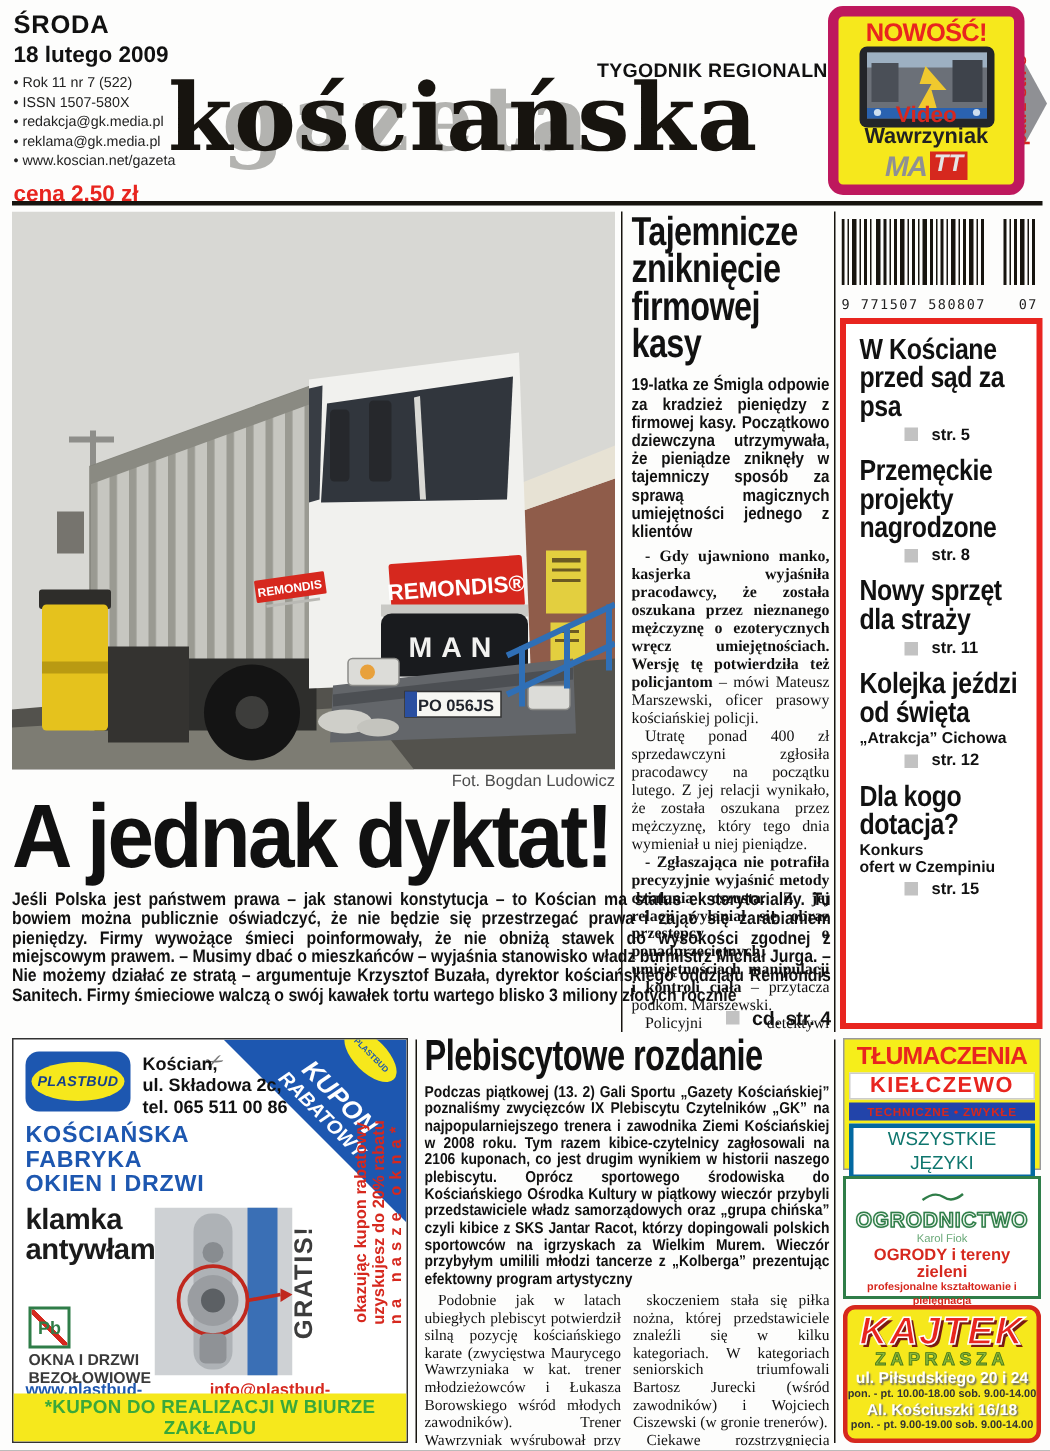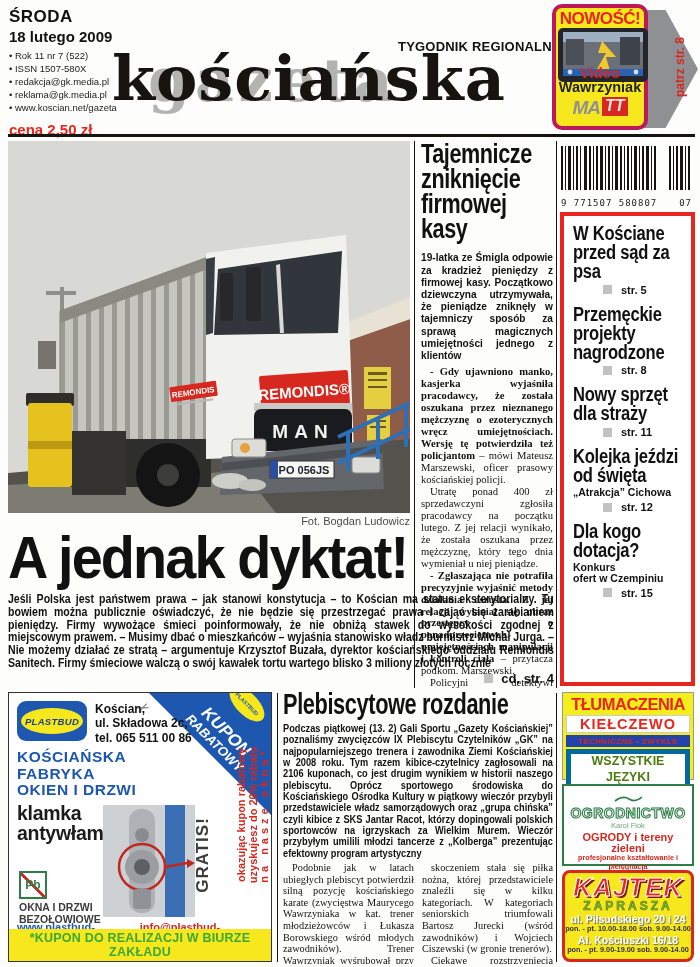--- a/index.html
+++ b/index.html
@@ -22,21 +22,21 @@
   .ks{font-family:"DejaVu Serif",serif;font-weight:900;font-size:62px;color:#17140f;letter-spacing:1px;line-height:1;}
   .tagline{font-size:13px;font-weight:900;letter-spacing:.2px;}
   .rule{background:#17140f;}
 
   
   #promo{left:552px;top:4px;width:146px;height:130px;}
   .promo-arrow{position:absolute;left:74px;top:6px;width:72px;height:118px;background:#8f9094;
      clip-path:polygon(0 0,55% 0,100% 50%,55% 100%,0 100%);}
   .promo-note{position:absolute;left:74px;top:56px;width:104px;height:14px;transform:rotate(-90deg);
      transform-origin:50% 50%;text-align:center;color:#d6281e;font-weight:900;font-size:12px;left:76px;}
-  .promo-box{position:absolute;left:0;top:0;width:96px;height:126px;background:#f6e81c;border:4px solid #be185d;
+  .promo-box{position:absolute;left:0;top:0;width:131px;height:126px;background:#f6e81c;border:7px solid #be185d;
      border-radius:10px;text-align:center;padding:2px 0;box-sizing:border-box;}
   .promo-badge{color:#e8251f;font-weight:900;font-size:17px;letter-spacing:-.5px;line-height:1;}
   .promo-video{color:#d6281e;font-weight:900;font-size:15px;line-height:1;margin-top:-22px;}
   .promo-nav{color:#222;font-weight:bold;font-size:14.5px;line-height:1.1;}
   .matt{display:flex;justify-content:center;align-items:flex-start;gap:2px;margin-top:1px;}
   .matt-gray{color:#8f9094;font-style:italic;font-weight:900;font-size:19px;letter-spacing:-1px;}
   .matt-red{background:#d6281e;color:#e5e5e5;font-style:italic;font-weight:900;font-size:16px;padding:0 3px 1px;}
 
   
   #photo{left:8px;top:141px;width:402px;height:372px;}
@@ -112,21 +112,21 @@
      font-size:12.5px;text-align:center;padding:2px 0;letter-spacing:.2px;}
 
   
   #adtrans{left:562px;top:692px;width:132px;height:88px;background:#f6ee1a;border:1px solid #999;
      box-sizing:border-box;padding:3px;text-align:center;}
   .tr-title{color:#e8251f;font-weight:900;font-size:16.5px;line-height:1;letter-spacing:-.5px;}
   .tr-sworn{background:#fff;border:1px solid #ccc;color:#e8251f;font-weight:900;font-size:14.5px;
      letter-spacing:1px;margin:2px 0 0;line-height:1.15;}
   .tr-types{background:#2244aa;color:#d6281e;font-weight:900;font-size:7.8px;letter-spacing:.5px;
      margin-top:2px;padding:1.5px 0;}
-  .tr-lang{background:#fff;border:5px solid #0369a1;color:#4d7c0f;font-weight:700;font-size:12.5px;
+  .tr-lang{background:#fff;border:3px solid #0369a1;color:#0f766e;font-weight:400;font-size:12.5px;
      margin-top:2px;line-height:1.25;}
   .tr-bottom{display:flex;margin-top:2px;height:25px;}
   .tr-left{background:#2244aa;width:62%;display:flex;flex-direction:column;justify-content:center;}
   .tr-street{color:#f6e81c;font-weight:bold;font-size:8px;line-height:1.1;padding-left:35px;}
   .tr-city{color:#e8251f;font-weight:900;font-size:10.5px;line-height:1.1;}
   .tr-right{background:#fff;width:38%;display:flex;flex-direction:column;justify-content:center;border:1px solid #bbb;box-sizing:border-box;}
   .tr-prefix{color:#1d57b0;font-size:6.5px;font-weight:bold;text-align:left;padding-left:2px;line-height:1;}
   .tr-phone{color:#1d57b0;font-weight:900;font-size:12.5px;letter-spacing:-.5px;line-height:1;}
 
   #adgarden{left:562px;top:784px;width:132px;height:82px;background:#fff;border:2px solid #2f7d48;

